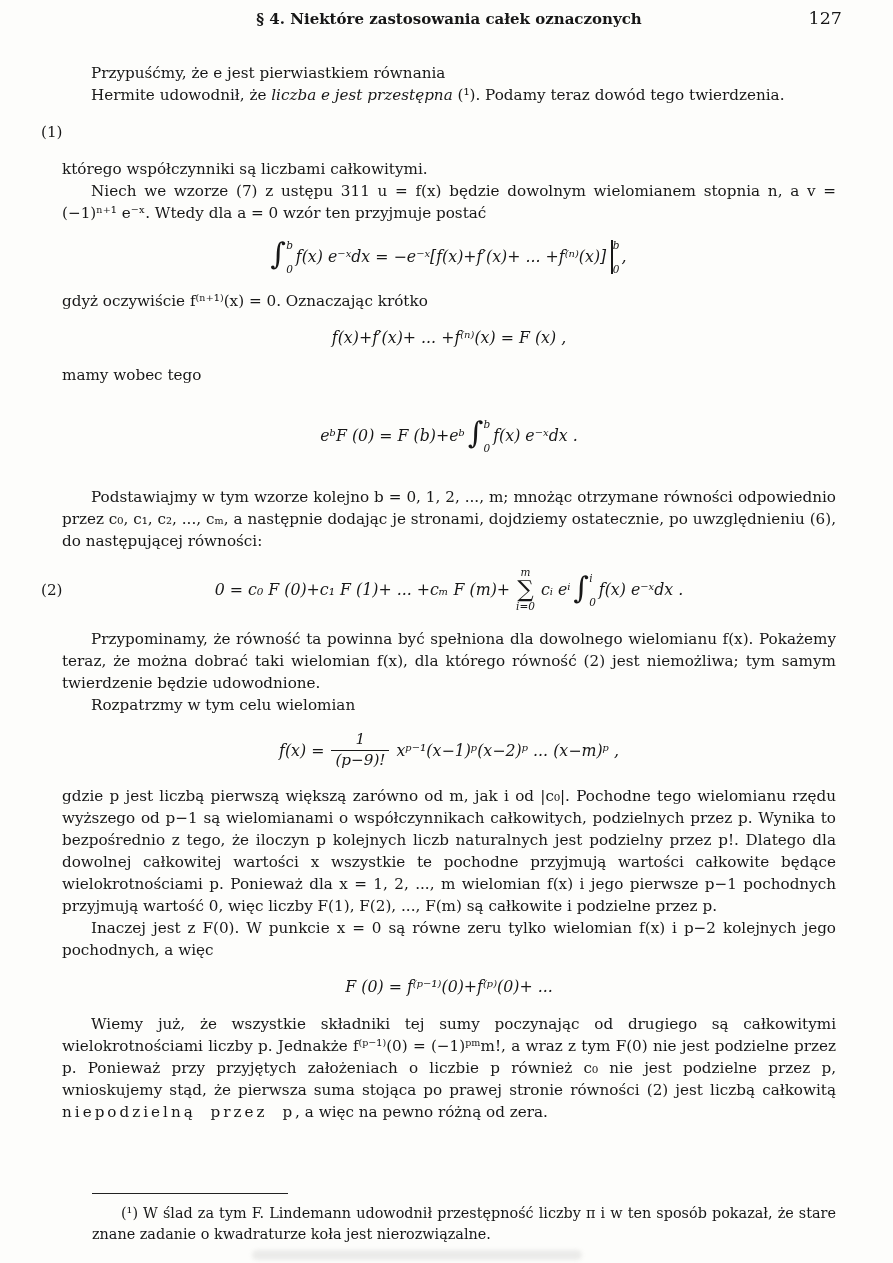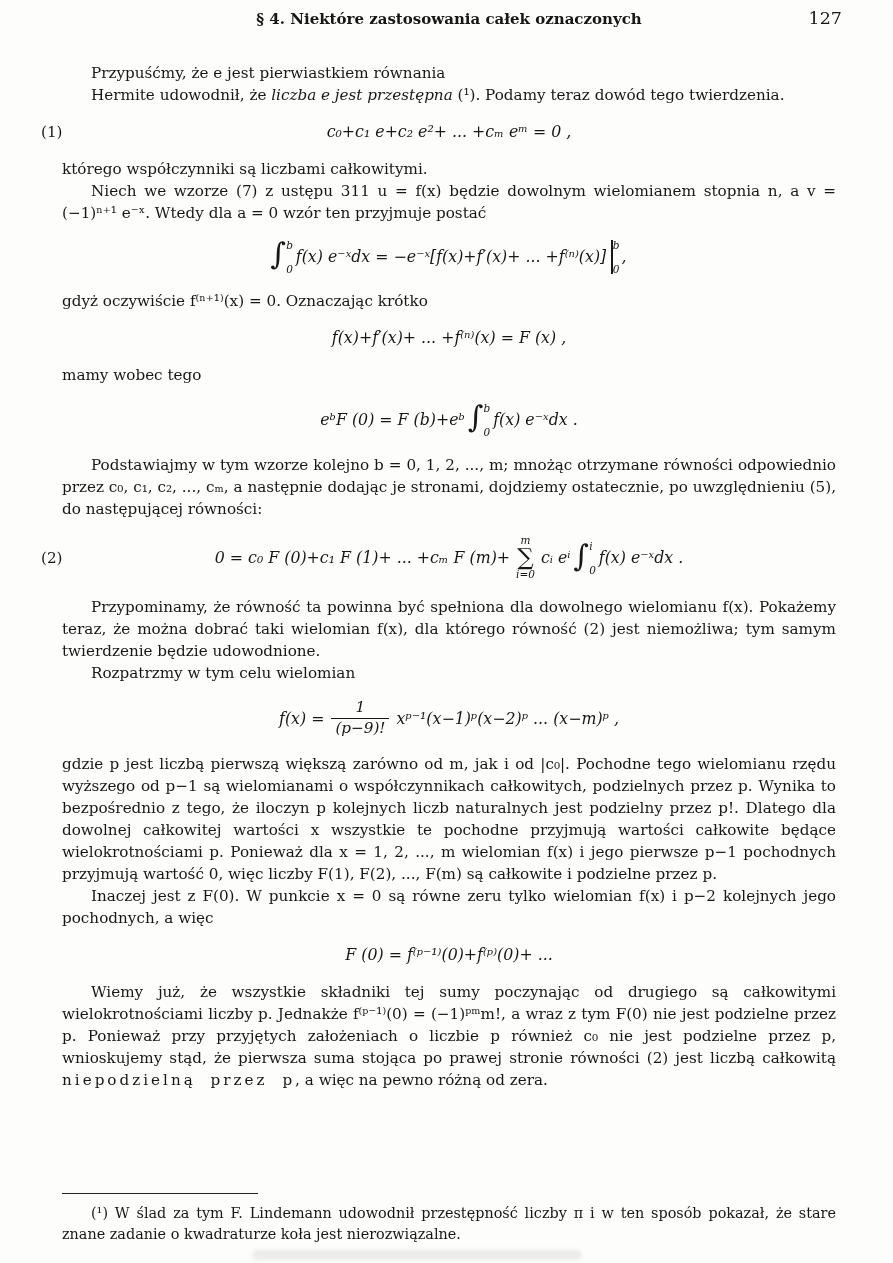--- a/index.html
+++ b/index.html
@@ -63,21 +63,21 @@
     line-height:1;margin:0 4px;font-style:italic;
   }
   .sum-glyph{font-size:23px;font-style:normal;line-height:1;}
   .sum-up,.sum-lo{font-size:10.5px;line-height:1.1;}
   .frac{
     display:inline-flex;flex-direction:column;align-items:center;
     margin:0 5px;line-height:1.3;font-size:15.2px;text-align:center;
   }
   .frac .num{padding:0 4px;}
   .frac .den{border-top:1.4px solid currentColor;padding:0 4px;}
-  .footer{margin-top:auto;padding-bottom:18px;}
+  .footer{margin-top:auto;padding-bottom:18px;margin-left:30px;}
   .footnote-rule{
     width:196px;border:none;border-top:1.4px solid #222;
     margin:0 0 9px 0;
   }
   .footnote{
     margin:0;font-size:14.4px;line-height:1.45;
     text-align:justify;text-indent:29px;
   }
   .bleed{
     position:absolute;left:252px;bottom:3px;width:330px;height:10px;
@@ -93,21 +93,20 @@
     <span>§ 4. Niektóre zastosowania całek oznaczonych</span>
     <span class="page-number">127</span>
   </div>
 
   <p class="para">Przypuśćmy, że e jest pierwiastkiem równania</p>
 
   <p class="para"><span>Hermite udowodnił, że </span><span class="em">liczba e jest przestępna</span><span> (¹). Podamy teraz dowód tego twierdzenia.</span></p>
 
   <div class="eq">
     <span class="eq-num">(1)</span>
-    <span class="math">c₀+c₁ e+c₂ e²+ ... +cₘ eᵐ = 0 ,</span>
   </div>
 
   <p class="para noindent">którego współczynniki są liczbami całkowitymi.</p>
 
   <p class="para">Niech we wzorze (7) z ustępu 311  u = f(x)  będzie dowolnym wielomianem stopnia n, a v = (−1)ⁿ⁺¹ e⁻ˣ. Wtedy dla a = 0 wzór ten przyjmuje postać</p>
 
   <div class="eq" style="margin:15px 0;">
     <span class="intwrap">
       <span class="int-glyph">∫</span>
       <span class="lims">
@@ -127,33 +126,33 @@
   </div>
 
   <p class="para noindent">gdyż oczywiście f⁽ⁿ⁺¹⁾(x) = 0. Oznaczając krótko</p>
 
   <div class="eq">
     <span class="math">f(x)+f′(x)+ ... +f⁽ⁿ⁾(x) = F (x) ,</span>
   </div>
 
   <p class="para noindent">mamy wobec tego</p>
 
-  <div class="eq" style="margin:16px 0;align-items:center;">
+  <div class="eq" style="margin:32px 0;align-items:center;">
     <span class="math">eᵇF (0) = F (b)+eᵇ</span>
     <span class="intwrap">
       <span class="int-glyph">∫</span>
       <span class="lims">
         <span class="up">b</span>
         <span class="lo">0</span>
       </span>
     </span>
     <span class="math">f(x) e⁻ˣdx .</span>
   </div>
 
-  <p class="para">Podstawiajmy w tym wzorze kolejno b = 0, 1, 2, ..., m; mnożąc otrzymane równości odpowiednio przez c₀, c₁, c₂, ..., cₘ, a następnie dodając je stronami, dojdziemy ostatecznie, po uwzględnieniu (5), do następującej równości:</p>
+  <p class="para">Podstawiajmy w tym wzorze kolejno b = 0, 1, 2, ..., m; mnożąc otrzymane równości odpowiednio przez c₀, c₁, c₂, ..., cₘ, a następnie dodając je stronami, dojdziemy ostatecznie, po uwzględnieniu (6), do następującej równości:</p>
 
   <div class="eq" style="margin:15px 0;">
     <span class="eq-num">(2)</span>
     <span class="math">0 = c₀ F (0)+c₁ F (1)+ ... +cₘ F (m)+</span>
     <span class="sumwrap">
       <span class="sum-up">m</span>
       <span class="sum-glyph">∑</span>
       <span class="sum-lo">i=0</span>
     </span>
     <span class="math">cᵢ eⁱ</span>

